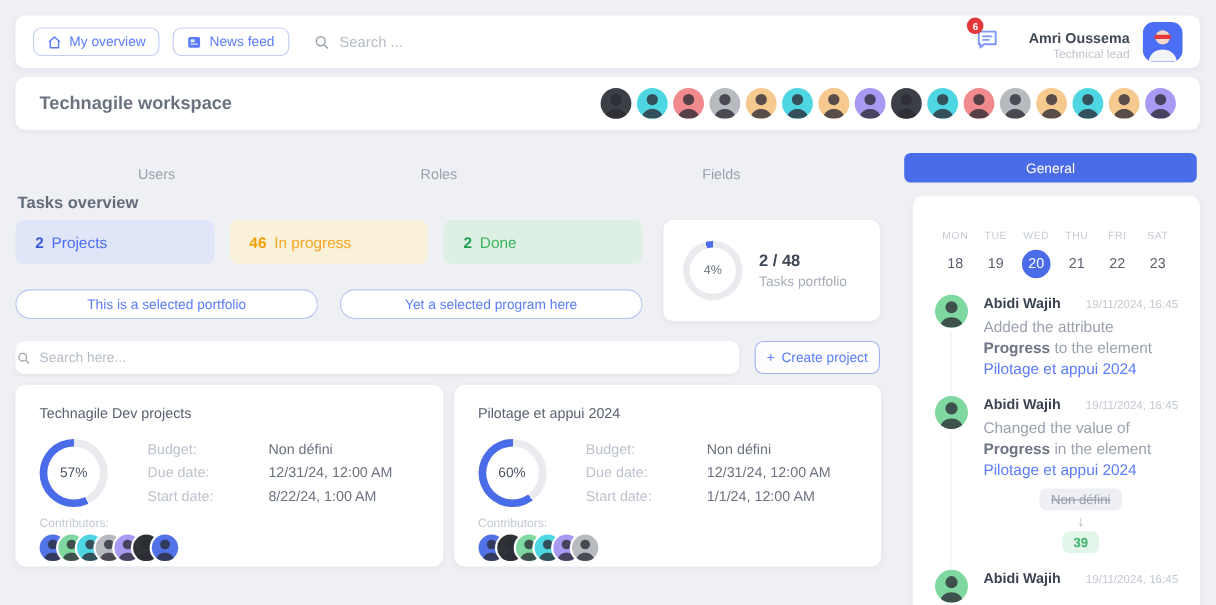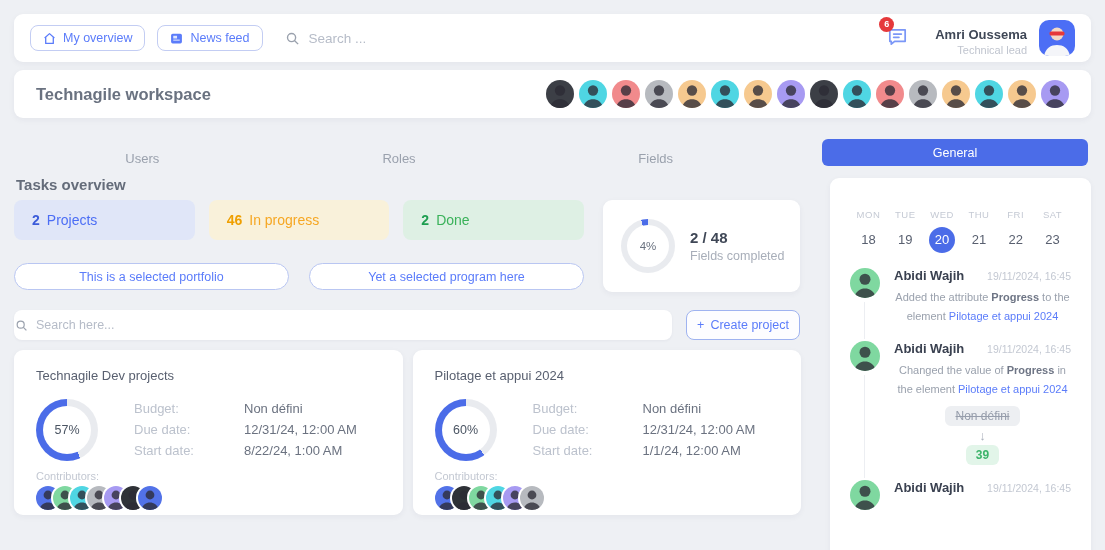--- a/index.html
+++ b/index.html
@@ -105,21 +105,21 @@
   .cal-day { font-size:9.5px; color:#c5cad4; letter-spacing:.5px; }
   .cal-date { margin-top:7px; font-size:13px; color:#596070; height:26px; line-height:26px; }
   .cal-cell.selected .cal-date { background:#4b6ce8; color:#fff; border-radius:50%; width:26px; margin:7px auto 0; }
   .activity { position:relative; padding-left:44px; margin-top:15px; }
   .activity.has-line:before { content:""; position:absolute; left:14px; top:34px; bottom:-13px;
     width:1px; background:#eceef2; }
   .activity .avatar { position:absolute; left:0; top:0; width:30px; height:30px; }
   .a-head { display:flex; justify-content:space-between; align-items:baseline; }
   .a-name { font-size:13px; font-weight:bold; color:#3a4150; }
   .a-date { font-size:10.5px; color:#c3c8d2; }
-  .a-body { margin-top:5px; font-size:11px; color:#9aa1ad; line-height:19px; max-width:192px;text-align:center; }
+  .a-body { margin-top:5px; font-size:14px; color:#9aa1ad; line-height:19px; max-width:192px; }
   .a-body .strong { color:#6e7585; font-weight:bold; }
   .a-body .link { color:#5b7cfa; cursor:pointer; }
   .a-change { text-align:center; margin-top:7px; max-width:192px; }
   .chg-old { display:inline-block; background:#edeff2; color:#969dab; text-decoration:line-through;
     padding:3px 10px; border-radius:6px; font-size:12px; }
   .chg-arrow { color:#aab0bc; font-size:13px; margin:2px 0; }
   .chg-new { display:inline-block; background:#e2f5e9; color:#3cb46a; font-weight:bold;
     padding:3px 10px; border-radius:6px; font-size:12px; }
   .icon { display:inline-flex; }
 </style>
@@ -313,21 +313,21 @@
     </div>
   </div>
 
   <div class="completion-card card">
     <div class="donut donut-sm">
       <div class="ring" style="background: conic-gradient(rgb(75, 108, 232) 4%, rgb(233, 235, 239) 0deg);"></div>
       <div class="hole">4%</div>
     </div>
     <div class="completion-text">
       <div class="ratio">2 / 48</div>
-      <div class="cap">Fields completed</div>
+      <div class="cap">Tasks portfolio</div>
     </div>
   </div>
 </section>
 
 <section class="proj-toolbar">
   <div class="proj-search">
     <span class="icon">
       <svg width="13" height="13" viewBox="0 0 24 24" fill="none" stroke="#9aa1ad" stroke-width="2.2">
           <circle cx="10.5" cy="10.5" r="6.5"></circle>
           <path d="M15.5 15.5 L21 21"></path>

